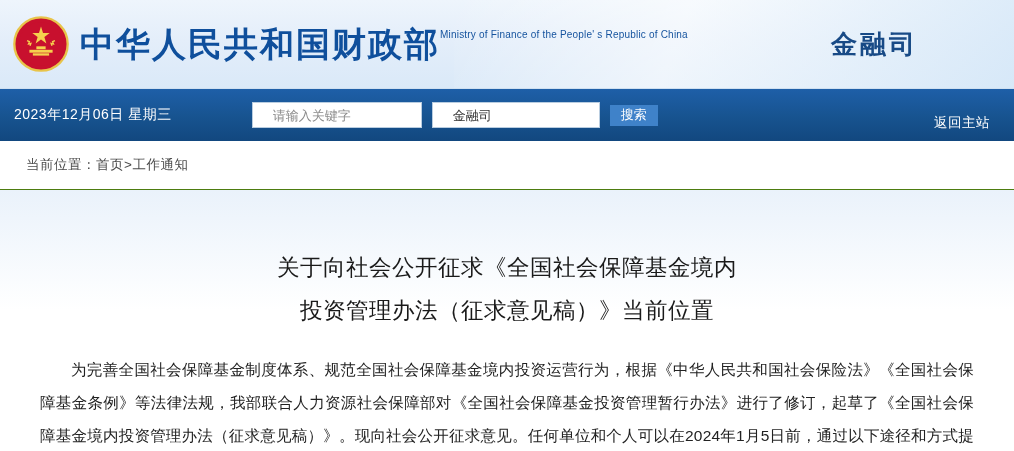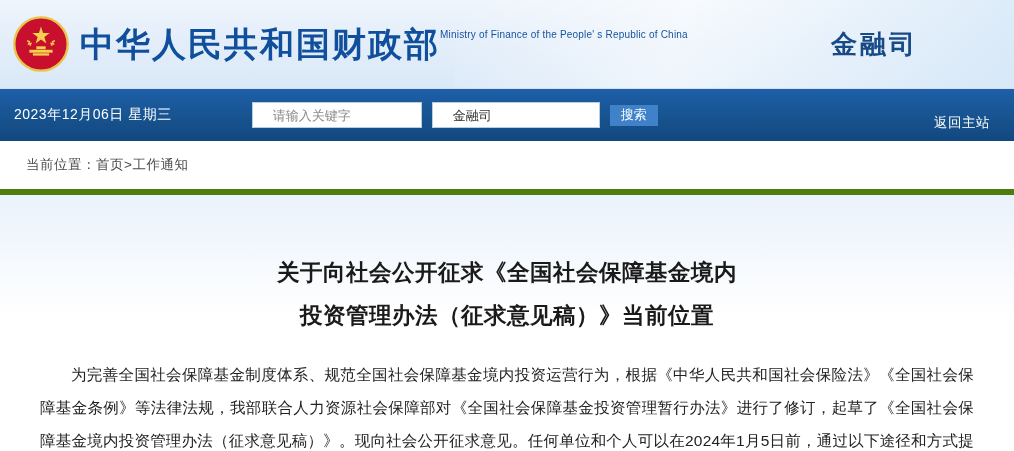--- a/index.html
+++ b/index.html
@@ -138,21 +138,21 @@
     text-decoration: none;
     letter-spacing: 0.5px;
     white-space: nowrap;
     margin-top: 8px;
   }
 
   
   .breadcrumb-wrap {
     height: 48px;
     background: #ffffff;
-    border-bottom: 6px solid #4d7c0f;
+    border-bottom: 1px solid #4d7c0f;
     display: flex;
     align-items: center;
   }
   .breadcrumb {
     font-size: 13.5px;
     color: #4b4b4b;
     margin-left: 26px;
     letter-spacing: 0.5px;
   }
   .breadcrumb a {
@@ -176,21 +176,21 @@
     pointer-events: none;
   }
   .article {
     position: relative;
     z-index: 2;
     padding: 0 40px;
   }
   .article-title {
     text-align: center;
     font-size: 22.5px;
-    font-weight: bold;
+    font-weight: normal;
     color: #1a1a1a;
     line-height: 1.9;
     padding-top: 42px;
     letter-spacing: 0.5px;
   }
   .article-title .line {
     display: block;
   }
   .article-body {
     margin-top: 20px;

